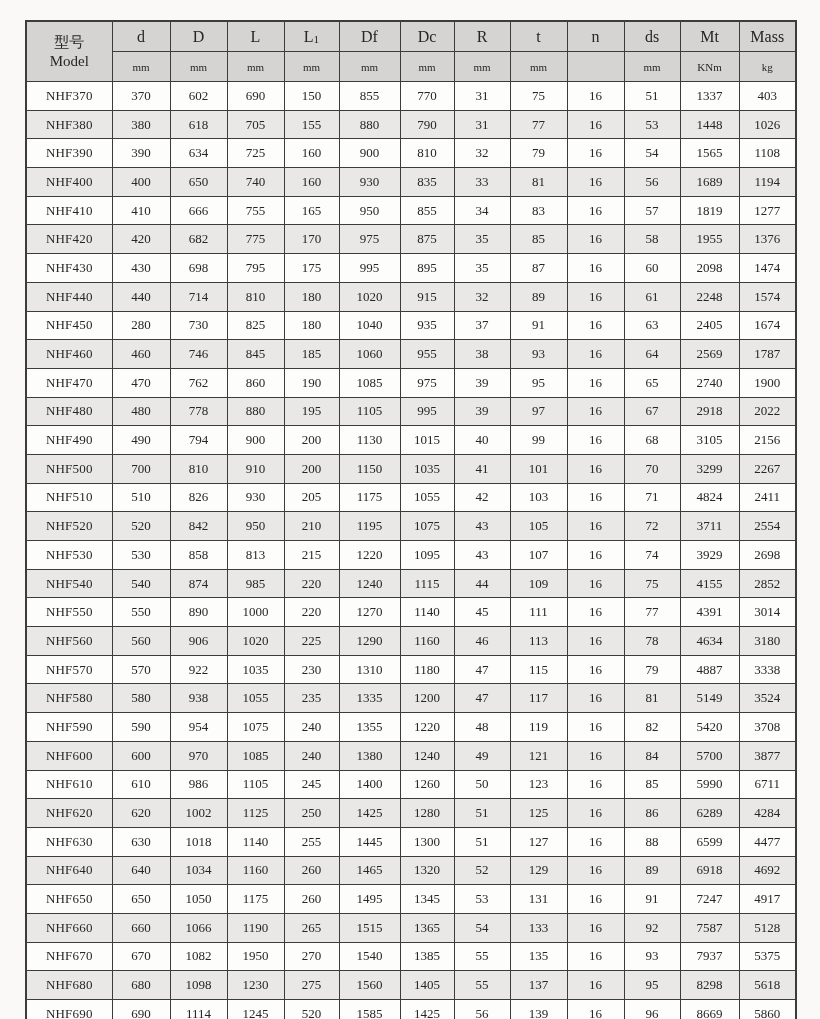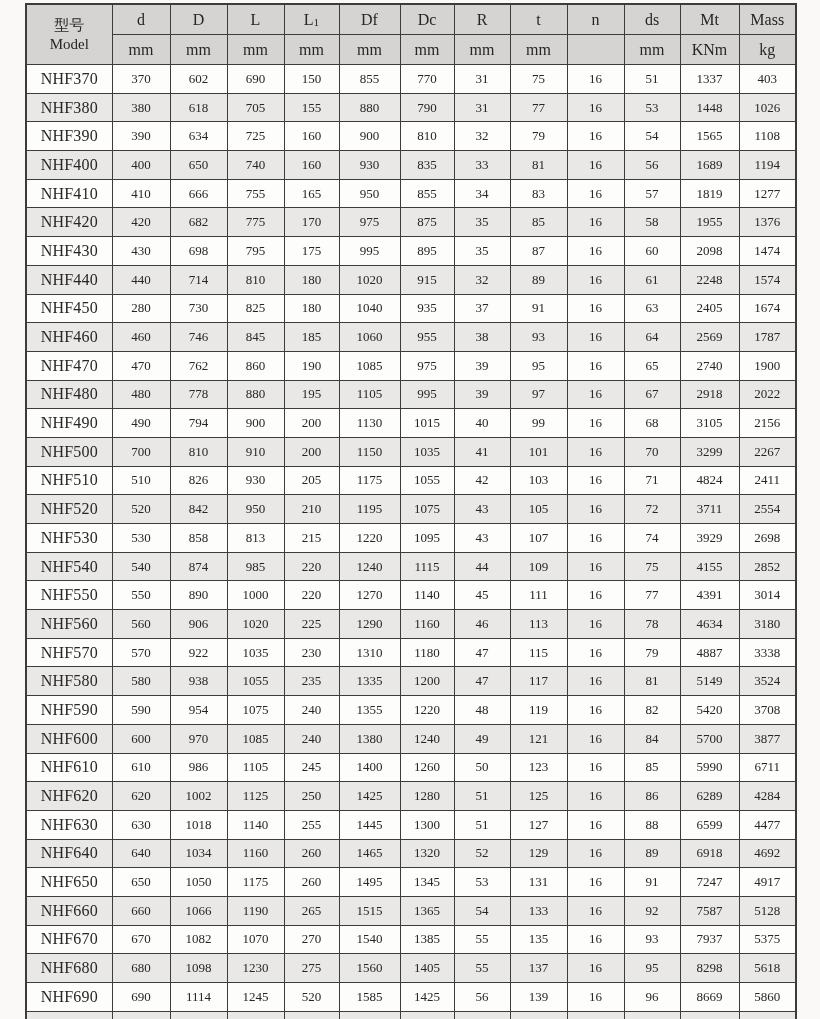--- a/index.html
+++ b/index.html
@@ -10,21 +10,21 @@
     --text: #262626;
     --page-bg: #faf9f7;
   }
   html, body { margin: 0; padding: 0; }
   body { background: #ffffff; }
   .page {
     width: 820px;
     height: 1019px;
     box-sizing: border-box;
     background: var(--page-bg);
-    padding: 3px 25px 9px 25px;
+    padding: 20px 25px 9px 25px;
     overflow: hidden;
   }
   table.spec-table {
     border-collapse: collapse;
     table-layout: fixed;
     width: 770px;
     height: 1002px;
     font-family: "Liberation Serif", "DejaVu Serif", serif;
     color: var(--text);
     border: 2px solid var(--border);
@@ -42,29 +42,29 @@
     font-weight: normal;
     font-size: 16px;
     height: 29px;
   }
   .spec-table thead th sub {
     font-size: 70%;
     vertical-align: baseline;
     position: relative;
     top: 0.12em;
   }
-  .spec-table thead th.unit-th { font-size: 16px; }
+  .spec-table thead th.unit-th { font-size: 11px; }
   .spec-table th.model-th { font-size: 15px; line-height: 1.25; }
   .spec-table tbody td {
     font-size: 13px;
     height: 27.7px;
     background: var(--row-bg);
   }
   .spec-table tbody tr:nth-child(even) td { background: var(--row-alt-bg); }
-  .spec-table tbody td.model-cell { font-size: 16px; letter-spacing: 0.2px; margin-left: 21px; }
+  .spec-table tbody td.model-cell { font-size: 13px; letter-spacing: 0.2px; margin-left: 21px; }
 </style>
 </head>
 <body>
 
 <div class="page">
   <table class="spec-table">
     <colgroup>
       <col style="width:86px">
       <col style="width:58px">
       <col style="width:57px">
@@ -561,21 +561,21 @@
           <td>133</td>
           <td>16</td>
           <td>92</td>
           <td>7587</td>
           <td>5128</td>
         </tr>
         <tr>
           <td class="model-cell">NHF670</td>
           <td>670</td>
           <td>1082</td>
-          <td>1070</td>
+          <td>1950</td>
           <td>270</td>
           <td>1540</td>
           <td>1385</td>
           <td>55</td>
           <td>135</td>
           <td>16</td>
           <td>93</td>
           <td>7937</td>
           <td>5375</td>
         </tr>

